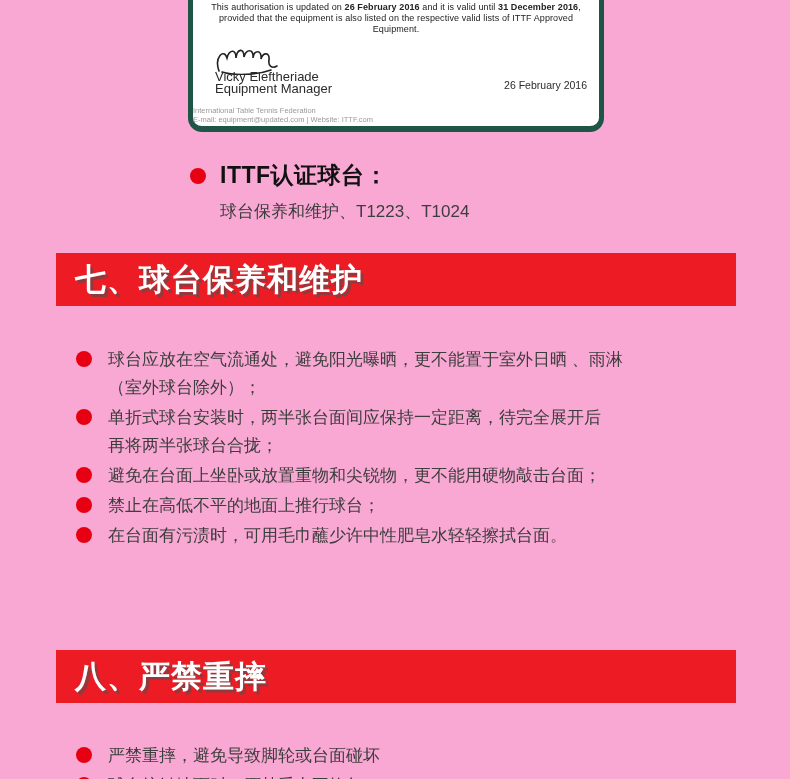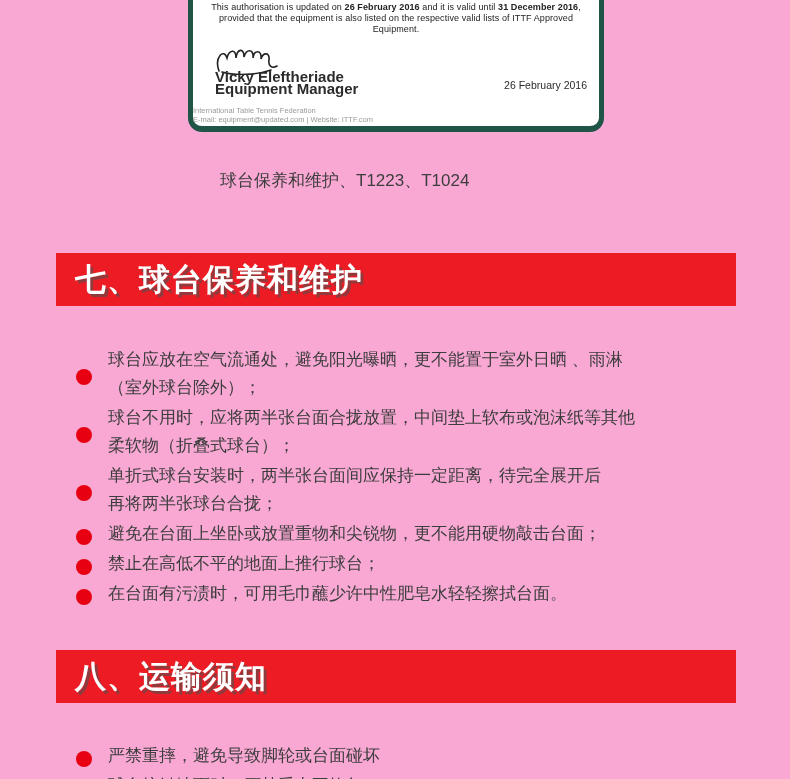--- a/index.html
+++ b/index.html
@@ -39,24 +39,23 @@
     position: absolute;
     left: 20px;
     top: 50px;
     width: 80px;
     height: 30px;
   }
   .signer {
     position: absolute;
     left: 22px;
     top: 76px;
-    font-size: 15px;
+    font-size: 13px;
     line-height: 11.5px;
     color: #2b2b2b;
-    font-weight: bold;
   }
   .cert-date {
     position: absolute;
     right: 12px;
     top: 84px;
     font-size: 10.5px;
     color: #2b2b2b;
   }
   .cert-footer {
     position: absolute;
@@ -111,21 +110,21 @@
   }
   .banner-7 { top: 253px; }
   .banner-8 { top: 650px; }
 
   
   .bullet-list { position: absolute; left: 76px; width: 670px; }
   .list-7 { top: 346px; }
   .list-8 { top: 742px; }
   .bullet-item {
     display: flex;
-    align-items: center;
+    align-items: flex-start;
     margin-bottom: 2px;
   }
   .bullet-item .dot { margin-top: 5px; }
   .bullet-text {
     margin-left: 16px;
     font-size: 17px;
     line-height: 28px;
     color: #3d3d3d;
   }
 </style>
@@ -151,56 +150,56 @@
 
     <div class="cert-date">26 February 2016</div>
 
     <div class="cert-footer">
       <div>International Table Tennis Federation</div>
       <div>E-mail: equipment@updated.com   |   Website: ITTF.com</div>
     </div>
   </div>
 
   <div class="ittf-section">
+    <div class="ittf-row">
+      <span class="dot"></span>
+      <span class="ittf-title">ITTF认证球台：</span>
+    </div>
     <div class="ittf-models">球台保养和维护、T1223、T1024</div>
   </div>
 
   <div class="banner banner-7">
     <span class="banner-title">七、球台保养和维护</span>
   </div>
 
   <div class="bullet-list list-7">
       <div class="bullet-item">
         <span class="dot"></span>
         <div class="bullet-text">球台应放在空气流通处，避免阳光曝晒，更不能置于室外日晒 、雨淋<br>（室外球台除外）；</div>
       </div>
       <div class="bullet-item">
         <span class="dot"></span>
-        <div class="bullet-text">球台不用时，应将两半张台面合拢放置，中间垫上软布或泡沫纸等其他<br>柔软物（折叠式球台）；</div>
-      </div>
-      <div class="bullet-item">
-        <span class="dot"></span>
         <div class="bullet-text">单折式球台安装时，两半张台面间应保持一定距离，待完全展开后<br>再将两半张球台合拢；</div>
       </div>
       <div class="bullet-item">
         <span class="dot"></span>
         <div class="bullet-text">避免在台面上坐卧或放置重物和尖锐物，更不能用硬物敲击台面；</div>
       </div>
       <div class="bullet-item">
         <span class="dot"></span>
         <div class="bullet-text">禁止在高低不平的地面上推行球台；</div>
       </div>
       <div class="bullet-item">
         <span class="dot"></span>
         <div class="bullet-text">在台面有污渍时，可用毛巾蘸少许中性肥皂水轻轻擦拭台面。</div>
       </div>
     </div>
 
   <div class="banner banner-8">
-    <span class="banner-title">八、运输须知</span>
+    <span class="banner-title">八、严禁重摔</span>
   </div>
 
   <div class="bullet-list list-8">
       <div class="bullet-item">
         <span class="dot"></span>
         <div class="bullet-text">严禁重摔，避免导致脚轮或台面碰坏</div>
       </div>
       <div class="bullet-item">
         <span class="dot"></span>
         <div class="bullet-text">球台接触地面时，严禁受力不均匀</div>

